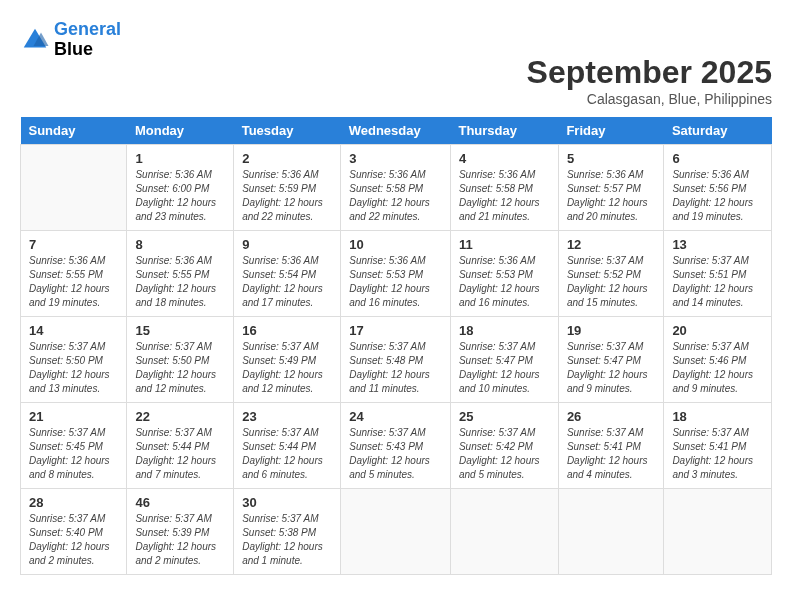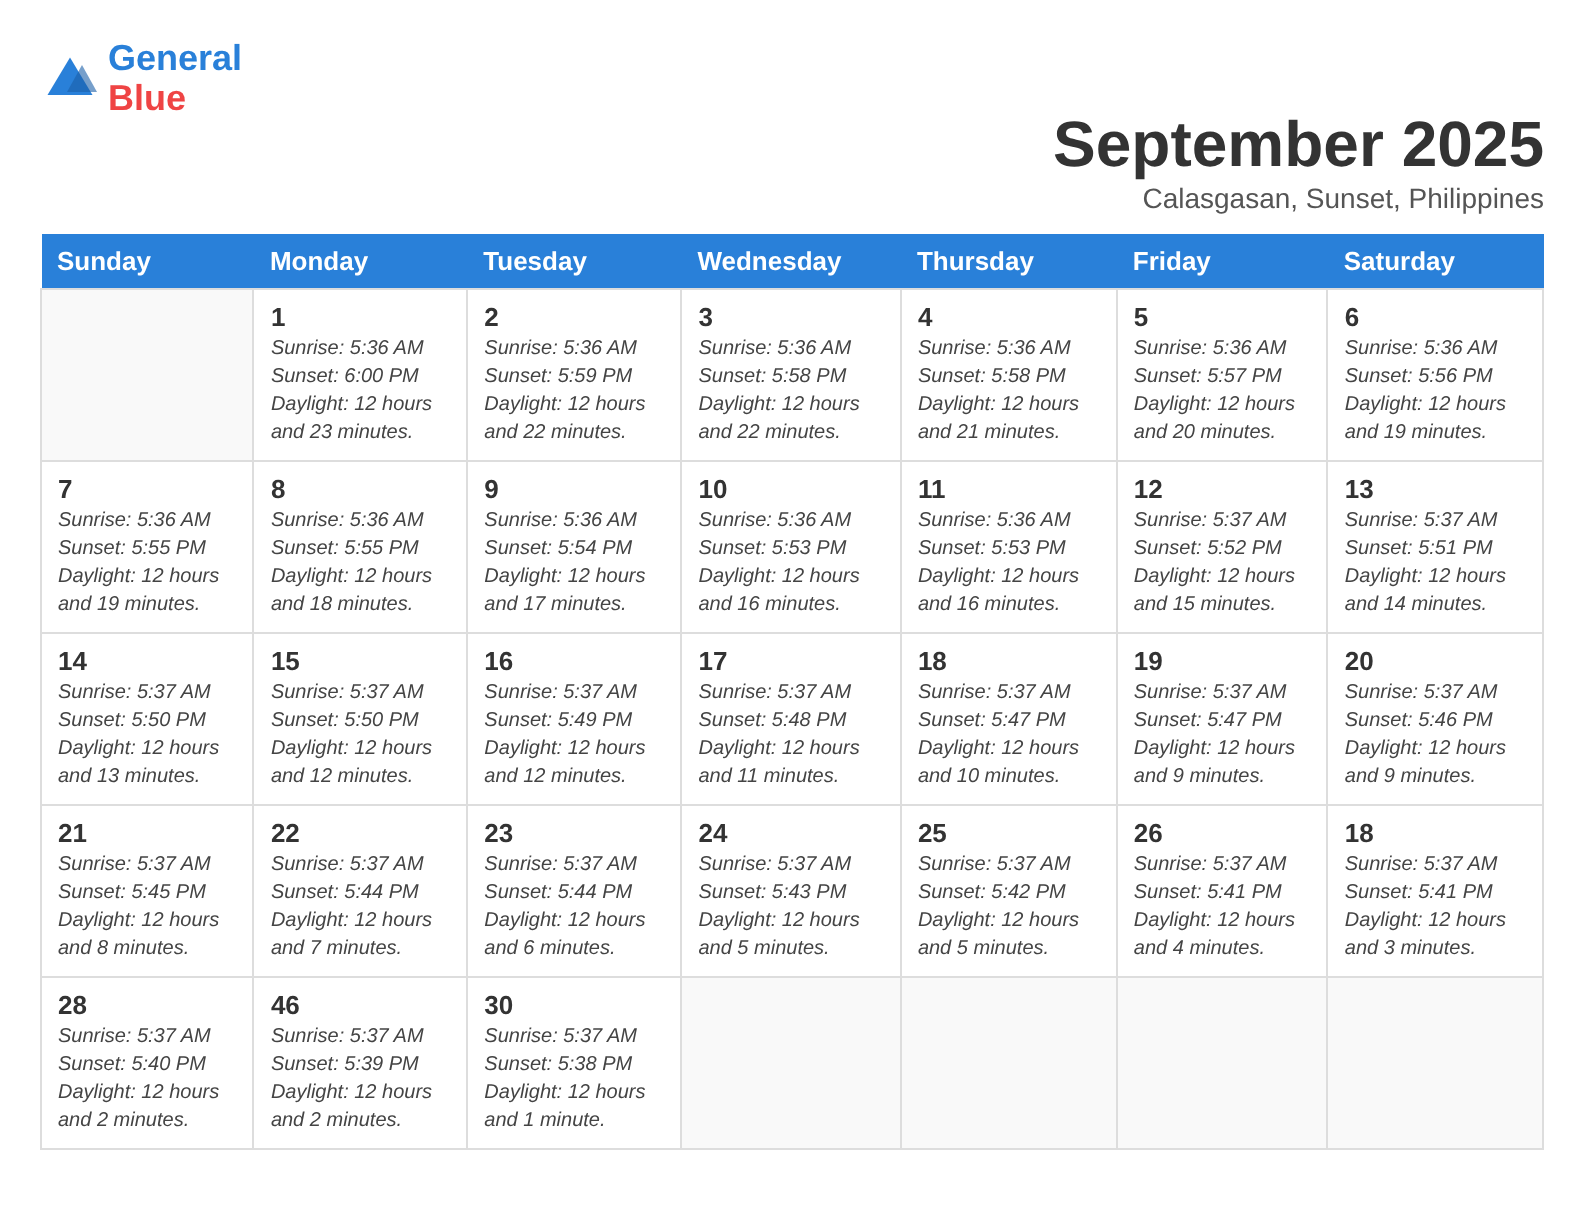--- a/index.html
+++ b/index.html
@@ -97,26 +97,26 @@
 <body>
 
 <div class="header-area">
   <div class="logo">
     <svg class="logo-icon" viewBox="0 0 40 40">
       <polygon points="20,5 35,30 5,30" fill="#2980d9"></polygon>
       <polygon points="28,10 38,28 18,28" fill="#1a5fa8" opacity="0.6"></polygon>
     </svg>
     <div class="logo-text">
       <div><span>General</span></div>
-      <div><span style="color:#ef4444">Blue</span></div>
+      <div><span style="color:#000000">Blue</span></div>
     </div>
   </div>
   <div class="title-area">
     <div class="main-title">September 2025</div>
-    <div class="subtitle">Calasgasan, Sunset, Philippines</div>
+    <div class="subtitle">Calasgasan, Blue, Philippines</div>
   </div>
 </div>
 
 <table>
   <thead>
     <tr>
     <th>Sunday</th>
         <th>Monday</th>
         <th>Tuesday</th>
         <th>Wednesday</th>

